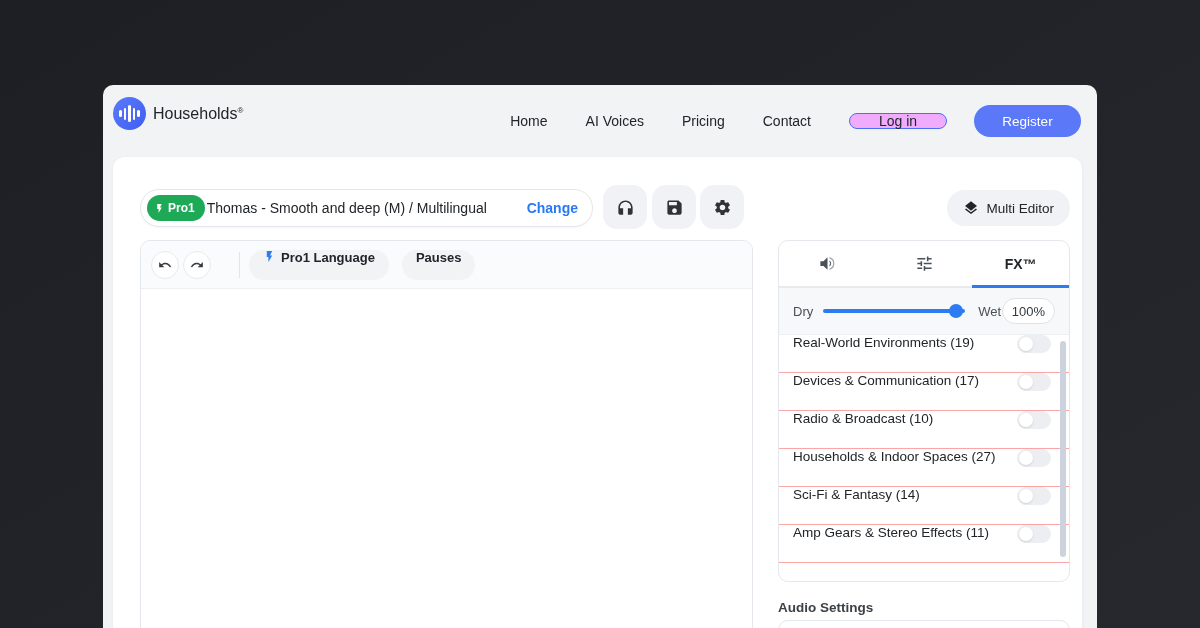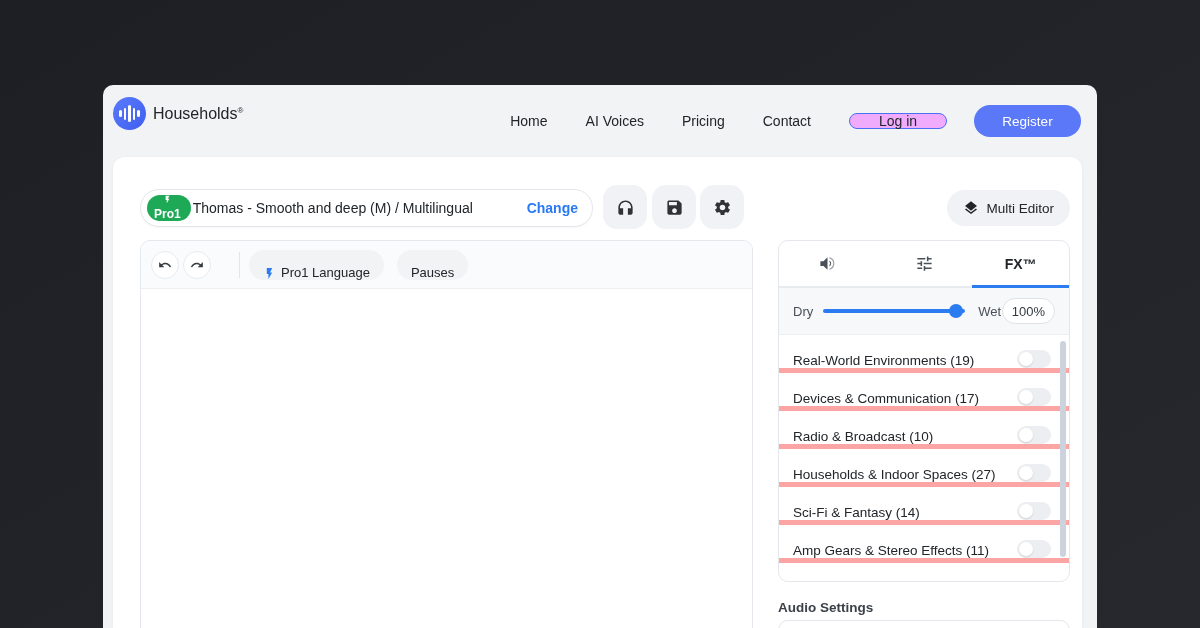--- a/index.html
+++ b/index.html
@@ -31,62 +31,62 @@
   .btn-register{ width:107px; height:32px; border-radius:16px; border:none; background:#5a78f7;
     font-size:13.5px; color:#fff; display:flex; align-items:center; justify-content:center; cursor:pointer;}
   
   .card{ position:absolute; left:10px; top:72px; width:969px; height:471px; background:#fff;
     border-radius:12px 12px 0 0; box-shadow:0 1px 4px rgba(20,30,50,.05); overflow:hidden; }
   
   .voice-pill{ position:absolute; left:27px; top:32px; width:453px; height:38px; background:#fff;
     border:1px solid #e3e6ea; border-radius:19px; display:flex; align-items:center; padding:0 14px 0 6px;
     box-shadow:0 1px 2px rgba(20,30,50,.04); }
   .badge-pro1{ height:26px; padding:0 10px 0 7px; background:#1ea956; border-radius:13px; color:#fff;
-    font-size:12px; font-weight:bold; display:flex; align-items:center; gap:3px;flex-direction:column; }
+    font-size:12px; font-weight:bold; display:flex; align-items:center; gap:3px; }
   .voice-name{ font-size:14px; color:#212529; margin-left:2px; flex:1; white-space:nowrap; overflow:hidden; }
   .change-link{ font-size:14px; font-weight:600; color:#2979f2; cursor:pointer; }
   .sq-btn{ position:absolute; top:28px; width:44px; height:44px; border-radius:14px; background:#f0f2f5;
     display:flex; align-items:center; justify-content:center; cursor:pointer; }
   .sq-btn svg{ width:19px; height:19px; fill:#2f3337; }
   .multi-editor{ position:absolute; right:12px; top:33px; height:36px; padding:0 16px; background:#f1f2f5;
     border-radius:18px; display:flex; align-items:center; gap:7px; font-size:13.5px; color:#212529; cursor:pointer; }
   .multi-editor svg{ width:16px; height:16px; fill:#212529; }
   
   .editor-panel{ position:absolute; left:27px; top:83px; width:613px; height:420px;
     border:1px solid #e4e7ec; border-radius:10px; background:#fff; overflow:hidden; }
   .editor-toolbar{ height:48px; background:#fafbfc; border-bottom:1px solid #edf0f2;
     display:flex; align-items:center; padding-left:10px; }
   .round-btn{ width:28px; height:28px; border-radius:50%; background:#fff; border:1px solid #e7eaee;
     display:flex; align-items:center; justify-content:center; margin-right:4px; cursor:pointer; }
   .round-btn svg{ width:14px; height:14px; fill:#343a40; }
   .tb-divider{ width:1px; height:26px; background:#e2e5e9; margin:0 9px 0 24px; }
-  .tb-pill{ height:30px; border-radius:15px; background:#f1f3f5; display:flex; align-items:flex-end;
-    gap:5px; padding:0 14px; font-size:13px; color:#212529; margin-right:13px; cursor:pointer; }
+  .tb-pill{ height:30px; border-radius:15px; background:#f1f3f5; display:flex; align-items:flex-start;
+    gap:5px; padding:0 14px; font-size:13px; color:#212529; margin-right:13px; cursor:pointer;font-weight:bold; }
   .tb-pill svg{ width:13px; height:13px; fill:#2b7cf1; }
   .editor-area{ width:100%; height:372px; background:#fff; }
   
   .fx-panel{ position:absolute; left:665px; top:83px; width:292px; height:342px;
     border:1px solid #e4e7ec; border-radius:10px; background:#fff; overflow:hidden; }
   .fx-tabs{ height:47px; display:flex; border-bottom:2px solid #e8ebee; position:relative; }
   .fx-tab{ flex:1; display:flex; align-items:center; justify-content:center; cursor:pointer; }
   .fx-tab svg{ width:19px; height:19px; fill:#495057; }
   .fx-tab-label{ font-size:14px; font-weight:bold; color:#212529; }
   .fx-underline{ position:absolute; right:0; bottom:-2px; width:97px; height:3px; background:#2b7cf1; }
   .drywet{ height:47px; background:#f7f8fa; border-bottom:1px solid #edf0f2;
     display:flex; align-items:center; padding:0 14px; }
   .dw-label{ font-size:13px; color:#495057; }
   .dw-slider{ position:relative; width:142px; height:14px; margin:0 13px 0 10px; cursor:pointer; }
   .dw-track{ position:absolute; left:0; top:5px; width:100%; height:4px; border-radius:2px; background:#2b7cf1; }
   .dw-knob{ position:absolute; top:0; right:2px; width:14px; height:14px; border-radius:50%; background:#2b7cf1; }
   .dw-value{ margin-left:auto; height:26px; min-width:46px; padding:0 9px; border:1px solid #dfe3e7;
     border-radius:13px; background:#fff; font-size:13px; color:#343a40;
     display:flex; align-items:center; justify-content:center; }
   .fx-list{ position:relative; }
-  .fx-row{ height:38px; display:flex; align-items:flex-end; padding:0 18px 0 14px;
-    border-bottom:5px solid #fca5a5; background:#fff; }
+  .fx-row{ height:38px; display:flex; align-items:flex-start; padding:0 18px 0 14px;
+    border-bottom:1px solid #fca5a5; background:#fff; }
   .fx-row-label{ font-size:13.5px; color:#212529; flex:1; white-space:nowrap; }
   .toggle{ width:34px; height:18px; border-radius:9px; background:#eceef2; position:relative; cursor:pointer; }
   .toggle .knob{ position:absolute; left:2px; top:2px; width:14px; height:14px; border-radius:50%;
     background:#fff; box-shadow:0 1px 2px rgba(0,0,0,.12); }
   .fx-scrollbar{ position:absolute; right:3px; top:100px; width:6px; height:216px;
     border-radius:3px; background:#ccd3dc; }
   
   .audio-title{ position:absolute; left:665px; top:443px; font-size:13.5px; font-weight:600; color:#3b4148; }
   .audio-box{ position:absolute; left:665px; top:463px; width:292px; height:40px;
     border:1px solid #e4e7ec; border-radius:10px; background:#fff; }

